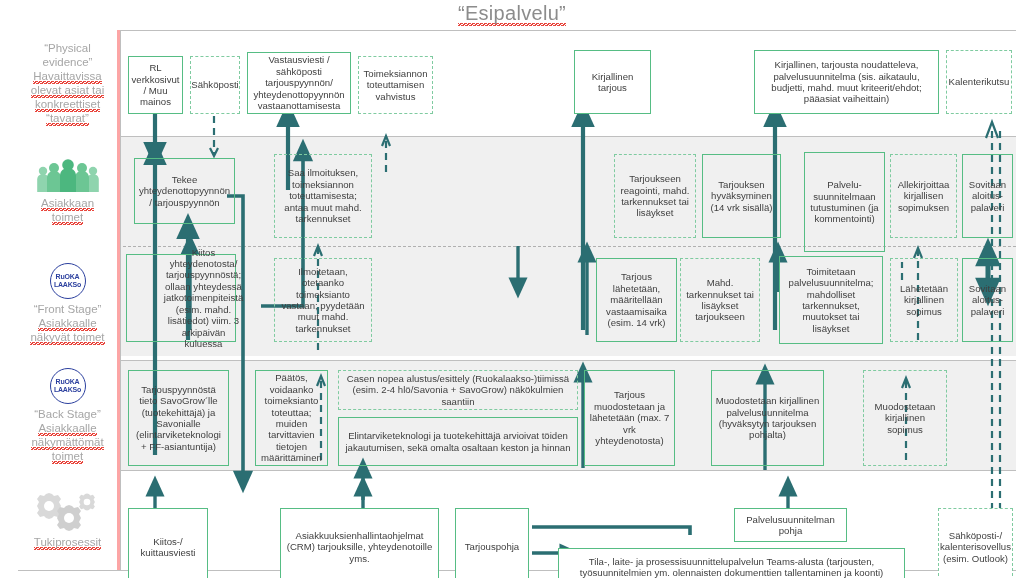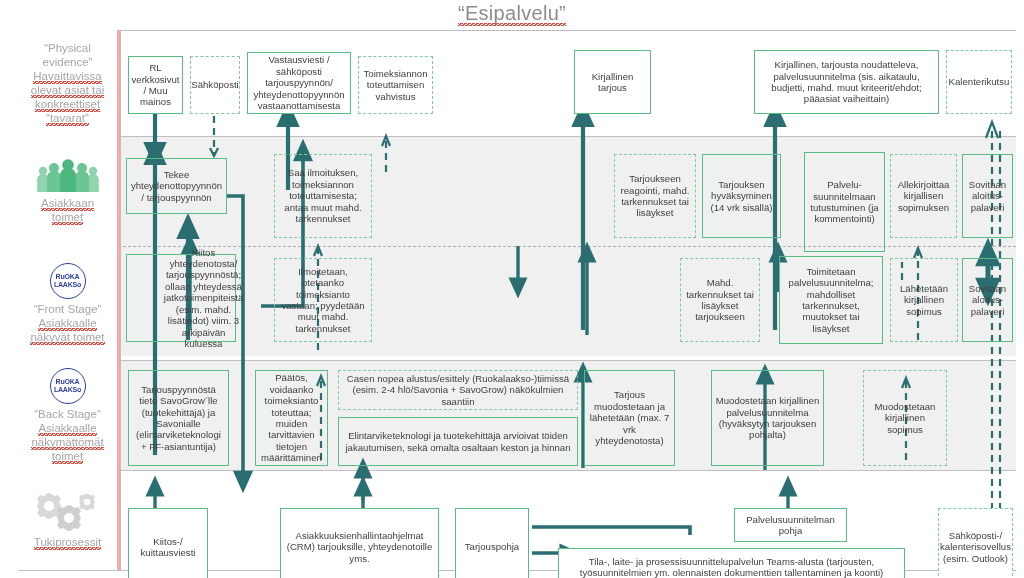--- a/index.html
+++ b/index.html
@@ -292,21 +292,21 @@
   <div class="node solid white" style="left:556px;top:20px;width:77px;height:64px;">
     <span>Kirjallinen tarjous</span>
     </div>
   <div class="node solid white" style="left:736px;top:20px;width:185px;height:64px;">
     <span>Kirjallinen, tarjousta noudatteleva, palvelusuunnitelma (sis. aikataulu, budjetti, mahd. muut kriteerit/ehdot; pääasiat vaiheittain)</span>
     </div>
   <div class="node dash white" style="left:928px;top:20px;width:66px;height:64px;">
     <span>Kalenterikutsu</span>
     </div>
 
-  <div class="node solid" style="left:108px;top:128px;width:101px;height:56px;justify-content:flex-end;">
+  <div class="node solid" style="left:116px;top:128px;width:101px;height:66px;justify-content:flex-end;">
     <span>Tekee yhteydenottopyynnön / tarjouspyynnön</span>
     </div>
   <div class="node dash" style="left:256px;top:124px;width:98px;height:84px;">
     <span>Saa ilmoituksen, toimeksiannon toteuttamisesta; antaa muut mahd. tarkennukset</span>
     </div>
   <div class="node dash" style="left:596px;top:124px;width:82px;height:84px;">
     <span>Tarjoukseen reagointi, mahd. tarkennukset tai lisäykset</span>
     </div>
   <div class="node solid" style="left:684px;top:124px;width:79px;height:84px;">
     <span>Tarjouksen hyväksyminen (14 vrk sisällä)</span>
@@ -320,20 +320,23 @@
   <div class="node solid" style="left:944px;top:124px;width:51px;height:84px;">
     <span>Sovitaan aloitus-palaveri</span>
     </div>
 
   <div class="node solid" style="left:108px;top:224px;width:110px;height:88px;padding-left:48px;">
     <span>Kiitos yhteydenotosta/ tarjouspyynnöstä; ollaan yhteydessä jatkotoimenpiteistä (esim. mahd. lisätiedot) viim. 3 arkipäivän kuluessa</span>
     </div>
   <div class="node dash" style="left:256px;top:228px;width:98px;height:84px;">
     <span>Ilmoitetaan, otetaanko toimeksianto vastaan; pyydetään muut mahd. tarkennukset</span>
     </div>
+  <div class="node solid" style="left:578px;top:228px;width:81px;height:84px;">
+    <span>Tarjous lähetetään, määritellään vastaamisaika (esim. 14 vrk)</span>
+    </div>
   <div class="node dash" style="left:662px;top:228px;width:80px;height:84px;">
     <span>Mahd. tarkennukset tai lisäykset tarjoukseen</span>
     </div>
   <div class="node solid" style="left:761px;top:226px;width:104px;height:88px;">
     <span>Toimitetaan palvelusuunnitelma; mahdolliset tarkennukset, muutokset tai lisäykset</span>
     </div>
   <div class="node dash" style="left:872px;top:228px;width:68px;height:84px;">
     <span>Lähetetään kirjallinen sopimus</span>
     </div>
   <div class="node solid" style="left:944px;top:228px;width:51px;height:84px;">

